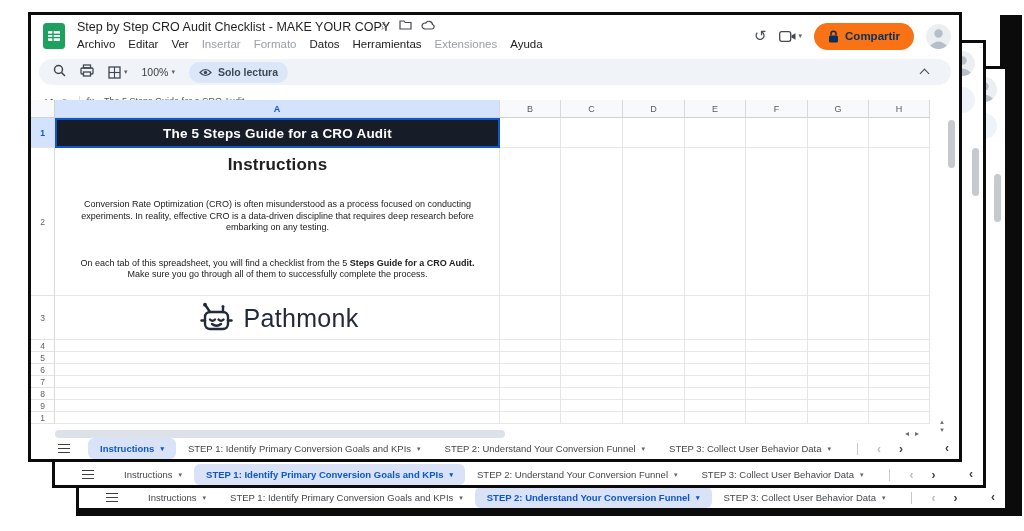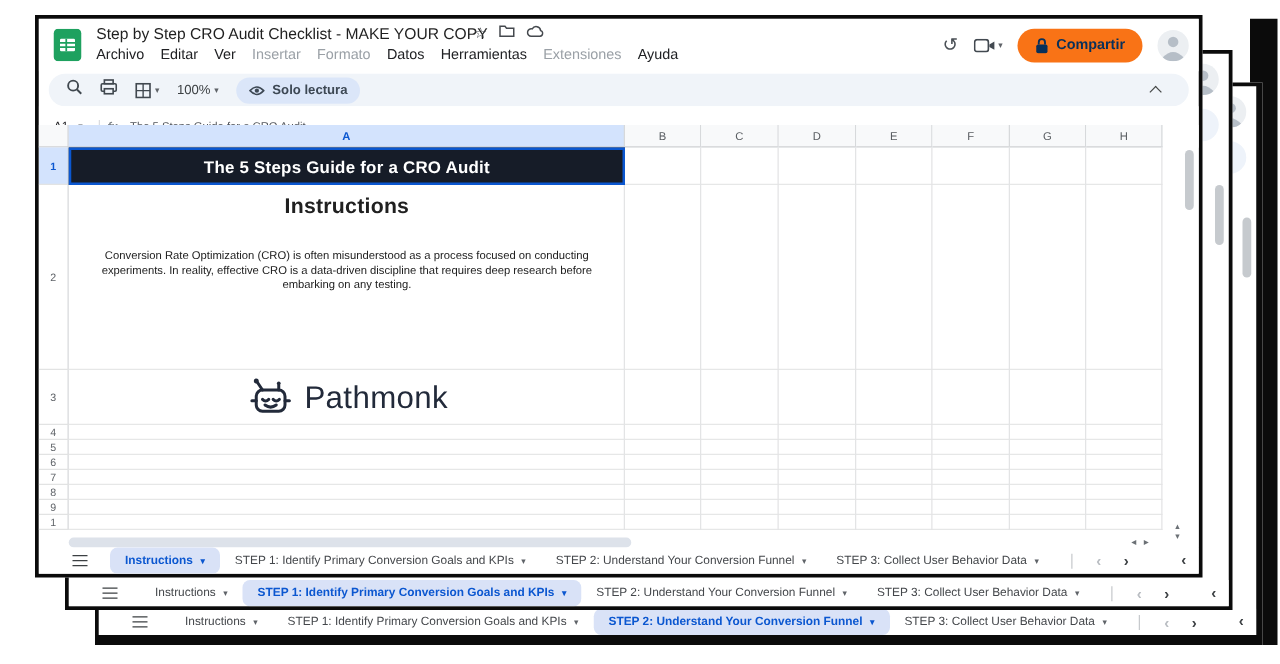--- a/index.html
+++ b/index.html
@@ -344,20 +344,21 @@
             <div class="col-line" style="width: 62px;"></div>
             <div class="col-line" style="width: 61px;"></div>
             <div class="col-line" style="width: 62px;"></div>
             <div class="col-line" style="width: 61px;"></div>
             <div class="col-line" style="width: 61px;"></div>
           </div>
         <div class="cell-a1">The 5 Steps Guide for a CRO Audit</div>
         <div class="instructions">
           <h2>Instructions</h2>
           <p>Conversion Rate Optimization (CRO) is often misunderstood as a process focused on conducting experiments. In reality, effective CRO is a data-driven discipline that requires deep research before embarking on any testing.</p>
+          <p><span>On each tab of this spreadsheet, you will find a checklist from the 5 </span><b>Steps Guide for a CRO Audit.</b><br><span>Make sure you go through all of them to successfully complete the process.</span></p>
         </div>
         <div class="logo-row">
           <svg width="38" height="34" viewBox="0 0 38 34">
             <g fill="none" stroke="#222a3a" stroke-width="2.4" stroke-linecap="round">
               <rect x="8" y="11" width="23" height="17" rx="5"></rect>
               <line x1="13" y1="11" x2="9" y2="5"></line>
               <line x1="26" y1="11" x2="26" y2="7"></line>
               <line x1="8" y1="19.5" x2="4.5" y2="19.5"></line>
               <line x1="31" y1="19.5" x2="34.5" y2="19.5"></line>
               <path d="M13 18.5 q2.5 2.6 5 0"></path>

